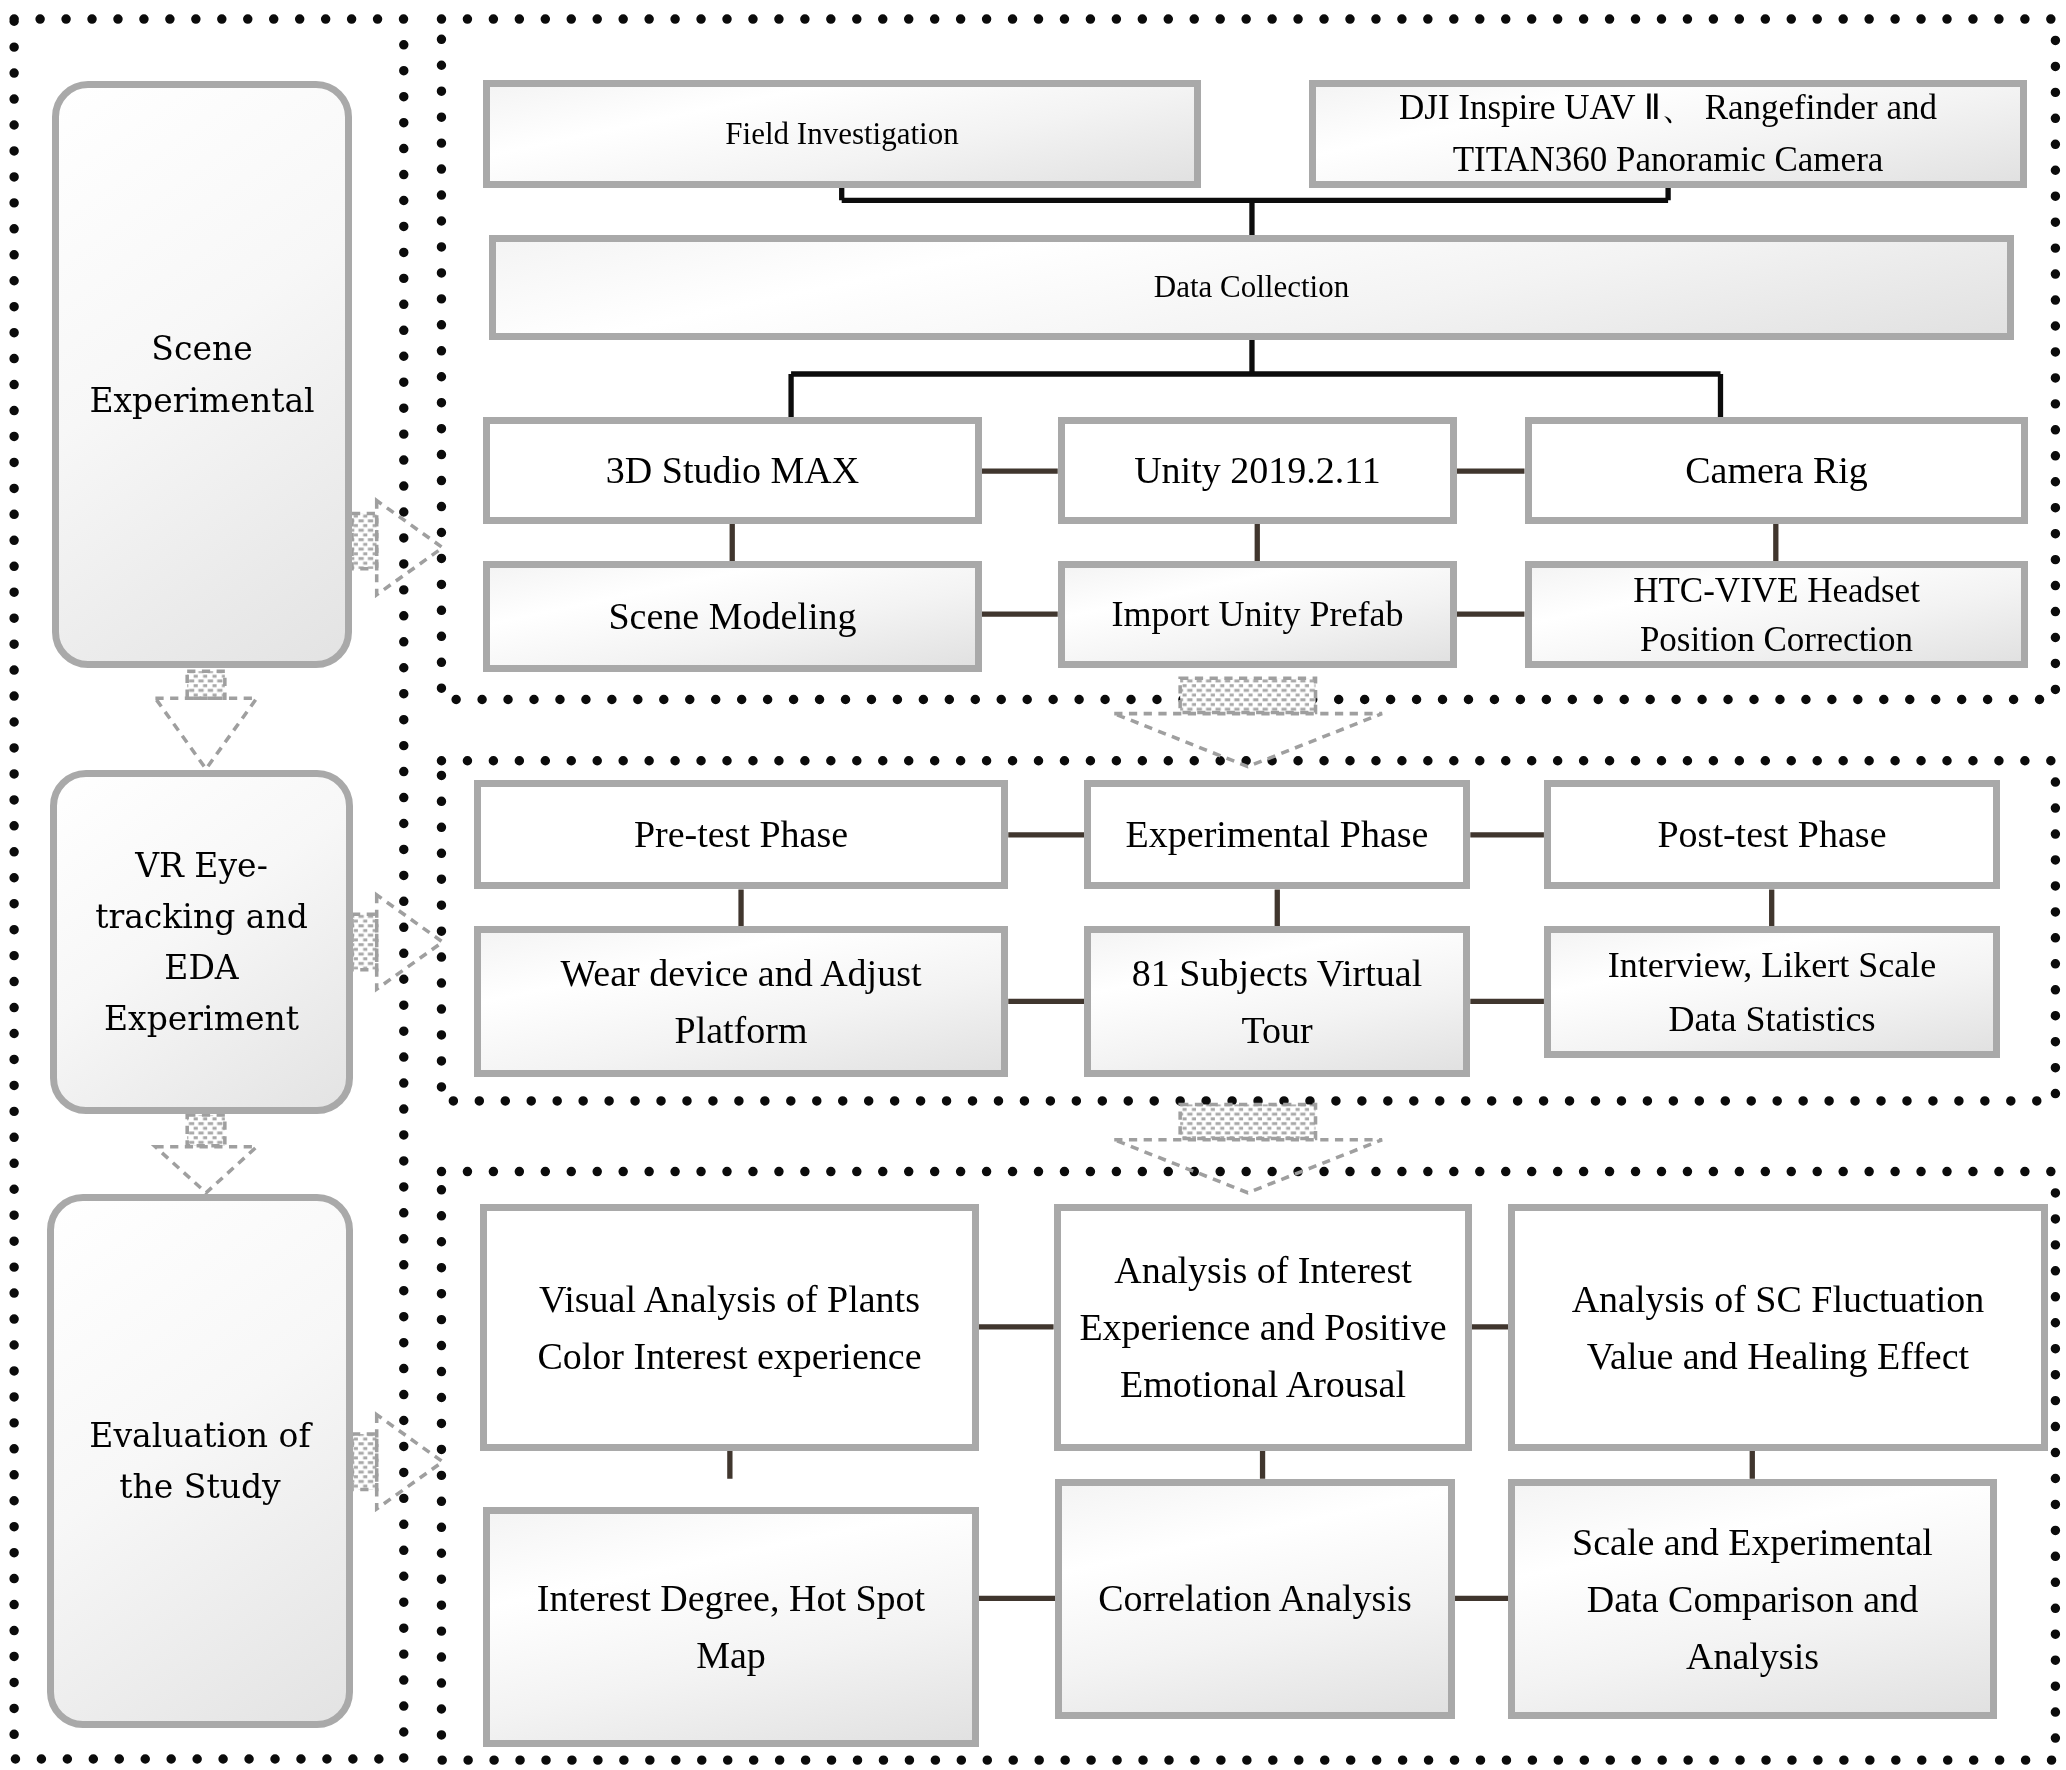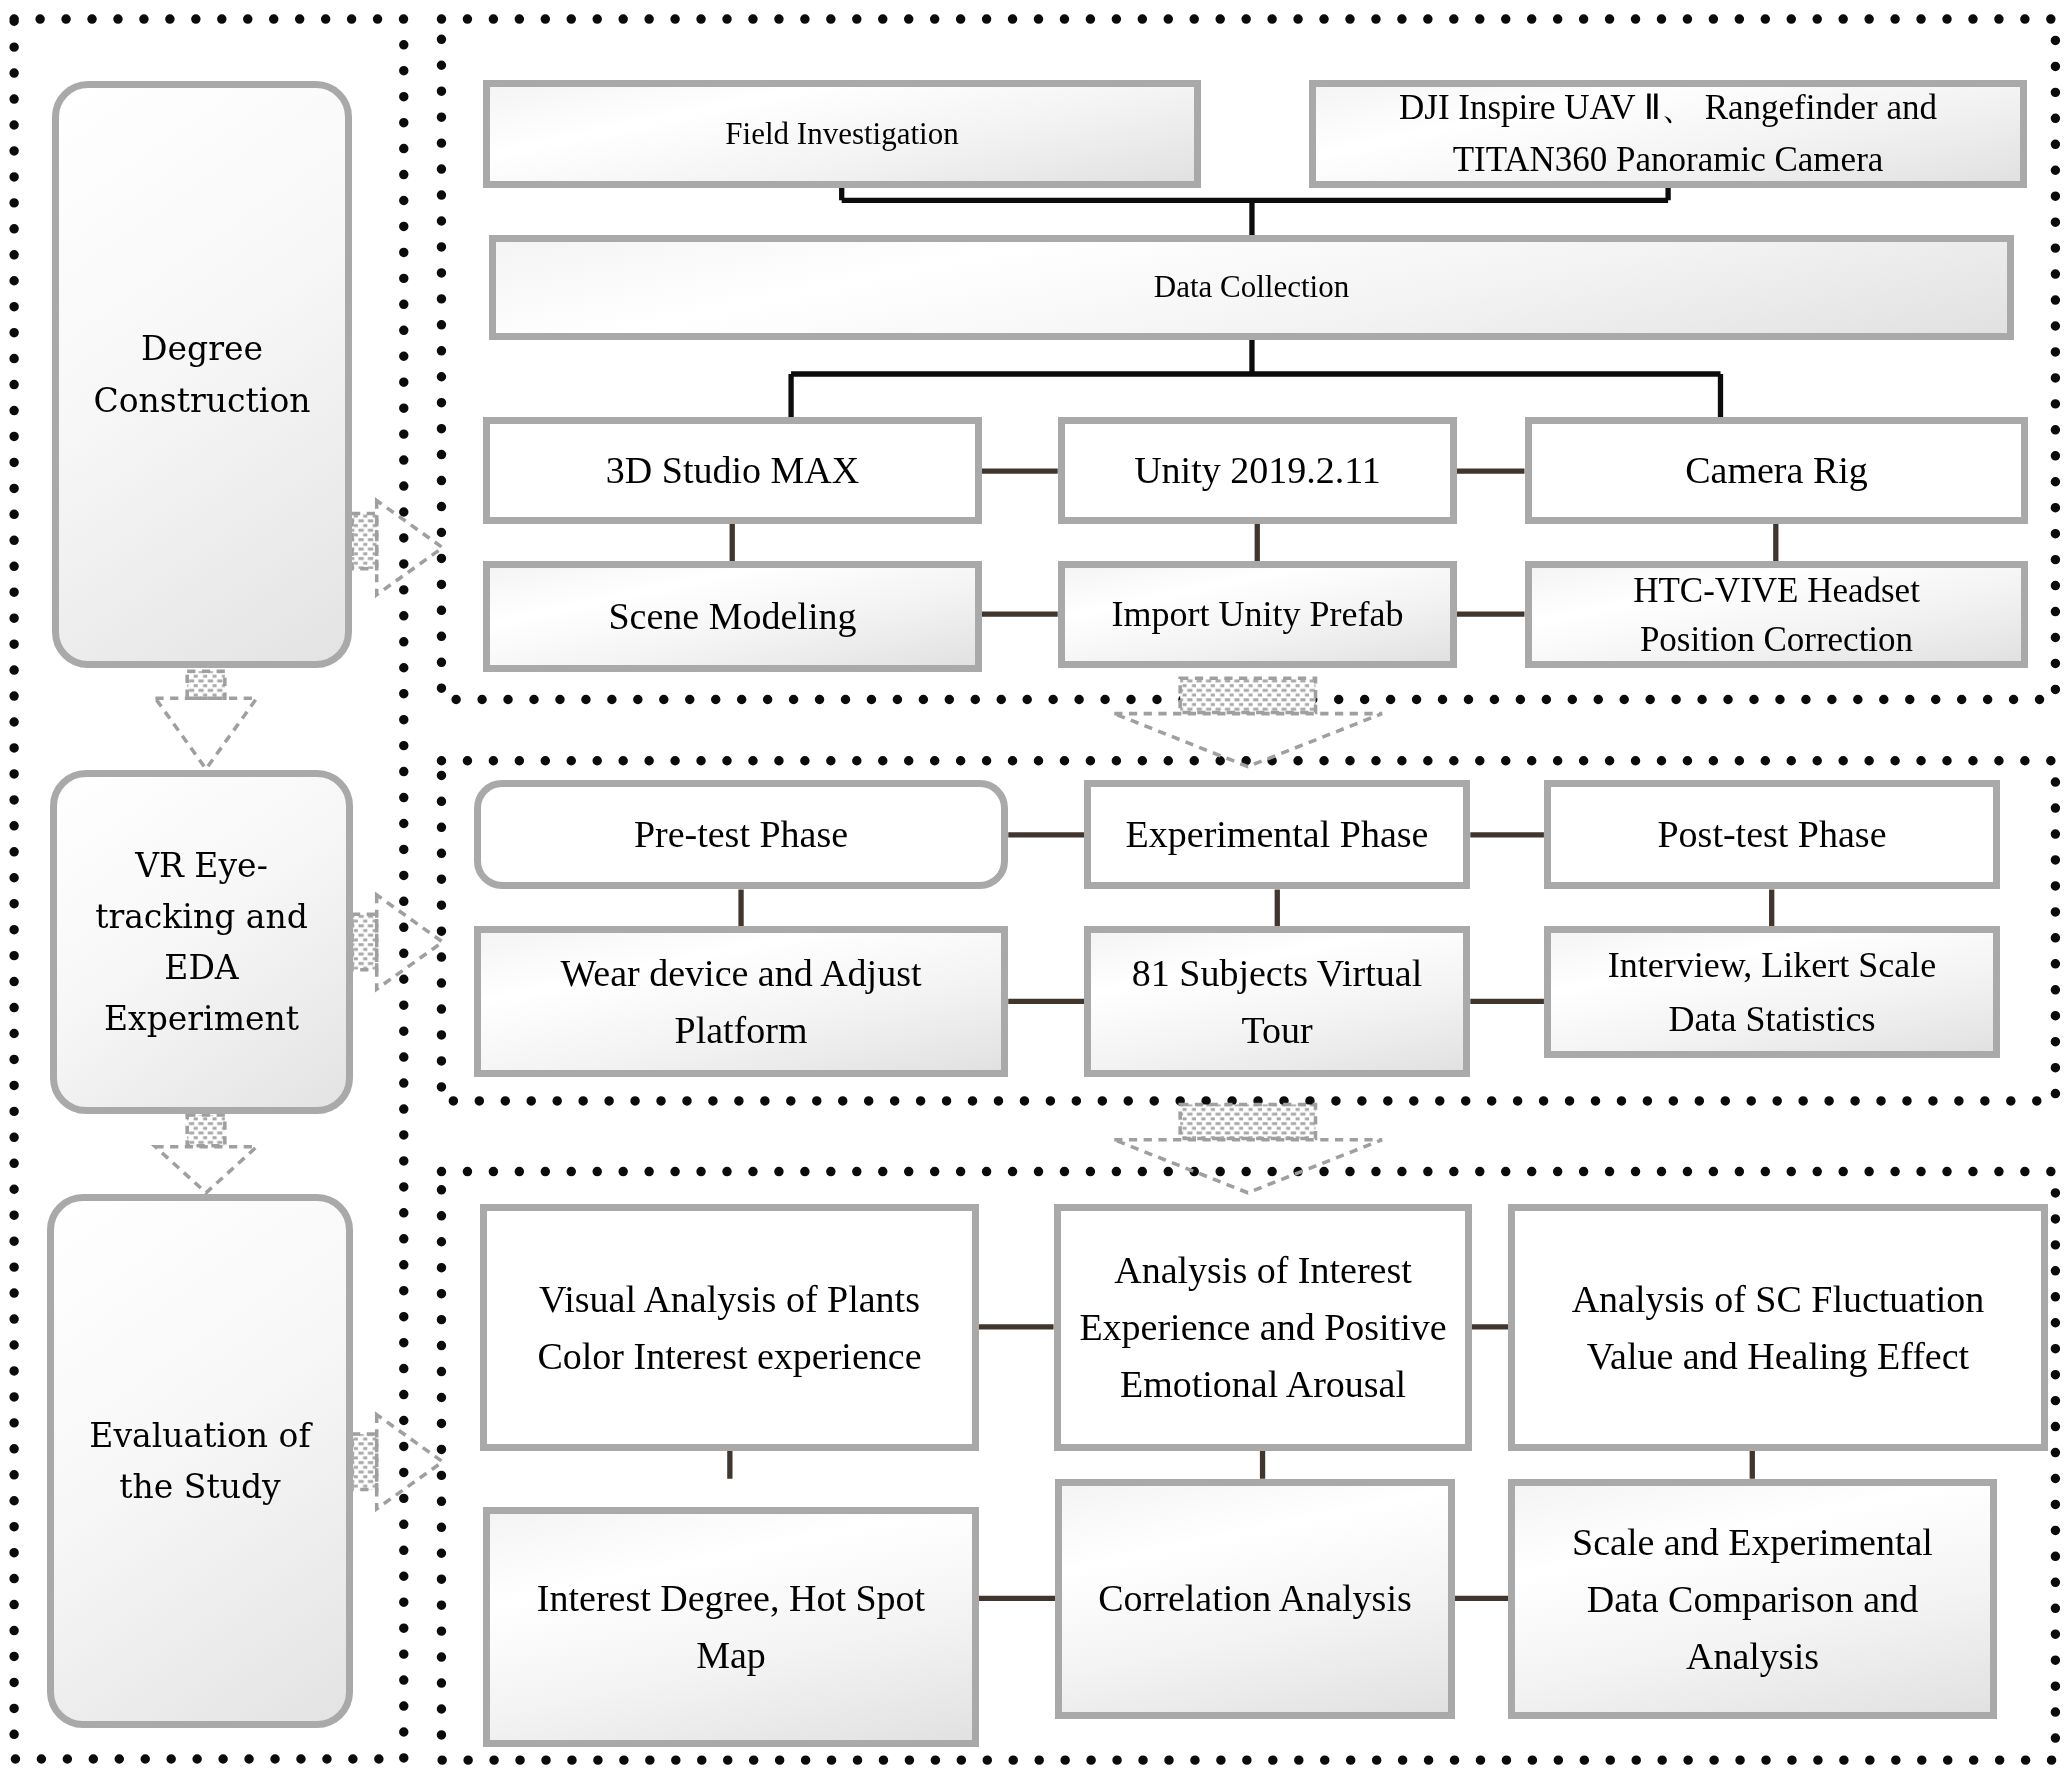--- a/index.html
+++ b/index.html
@@ -112,21 +112,21 @@
         <polygon points="1893,1212 2348,1212 2120,1302"></polygon>
       </g>
       <g>
         <rect x="2005" y="1876" width="230" height="58" fill="url(#hatch)"></rect>
         <polygon points="1893,1936 2348,1936 2120,2026"></polygon>
       </g>
     </g>
   </svg>
 
   <div class="box stage" style="left:52px;top:81px;width:300px;height:587px;padding:0 34px;">
-    <span>Degree Construction</span>
+    <span>Scene Experimental</span>
   </div>
   <div class="box stage" style="left:50px;top:770px;width:303px;height:344px;padding:0 34px;">
     <span>VR Eye-tracking and EDA Experiment</span>
   </div>
   <div class="box stage" style="left:47px;top:1194px;width:306px;height:534px;padding:0 34px;">
     <span>Evaluation of the Study</span>
   </div>
 
   <div class="box grad fs66" style="left:483px;top:80px;width:718px;height:108px;">
     <span>Field Investigation</span>
@@ -151,21 +151,21 @@
   <div class="box grad fs64" style="left:483px;top:561px;width:499px;height:111px;">
     <span>Scene Modeling</span>
   </div>
   <div class="box grad fs62" style="left:1058px;top:561px;width:399px;height:107px;">
     <span>Import Unity Prefab</span>
   </div>
   <div class="box grad fs60" style="left:1525px;top:561px;width:503px;height:107px;padding:0 41px;line-height:1.4;">
     <span>HTC-VIVE Headset Position Correction</span>
   </div>
 
-  <div class="box white fs64" style="left:474px;top:780px;width:534px;height:109px;border-radius:28px;">
+  <div class="box white fs64" style="left:474px;top:780px;width:534px;height:109px;">
     <span>Pre-test Phase</span>
   </div>
   <div class="box white fs64" style="left:1084px;top:780px;width:386px;height:109px;">
     <span>Experimental Phase</span>
   </div>
   <div class="box white fs64" style="left:1544px;top:780px;width:456px;height:109px;">
     <span>Post-test Phase</span>
   </div>
 
   <div class="box grad fs64 lh15" style="left:474px;top:926px;width:534px;height:151px;padding:0 53px;">

